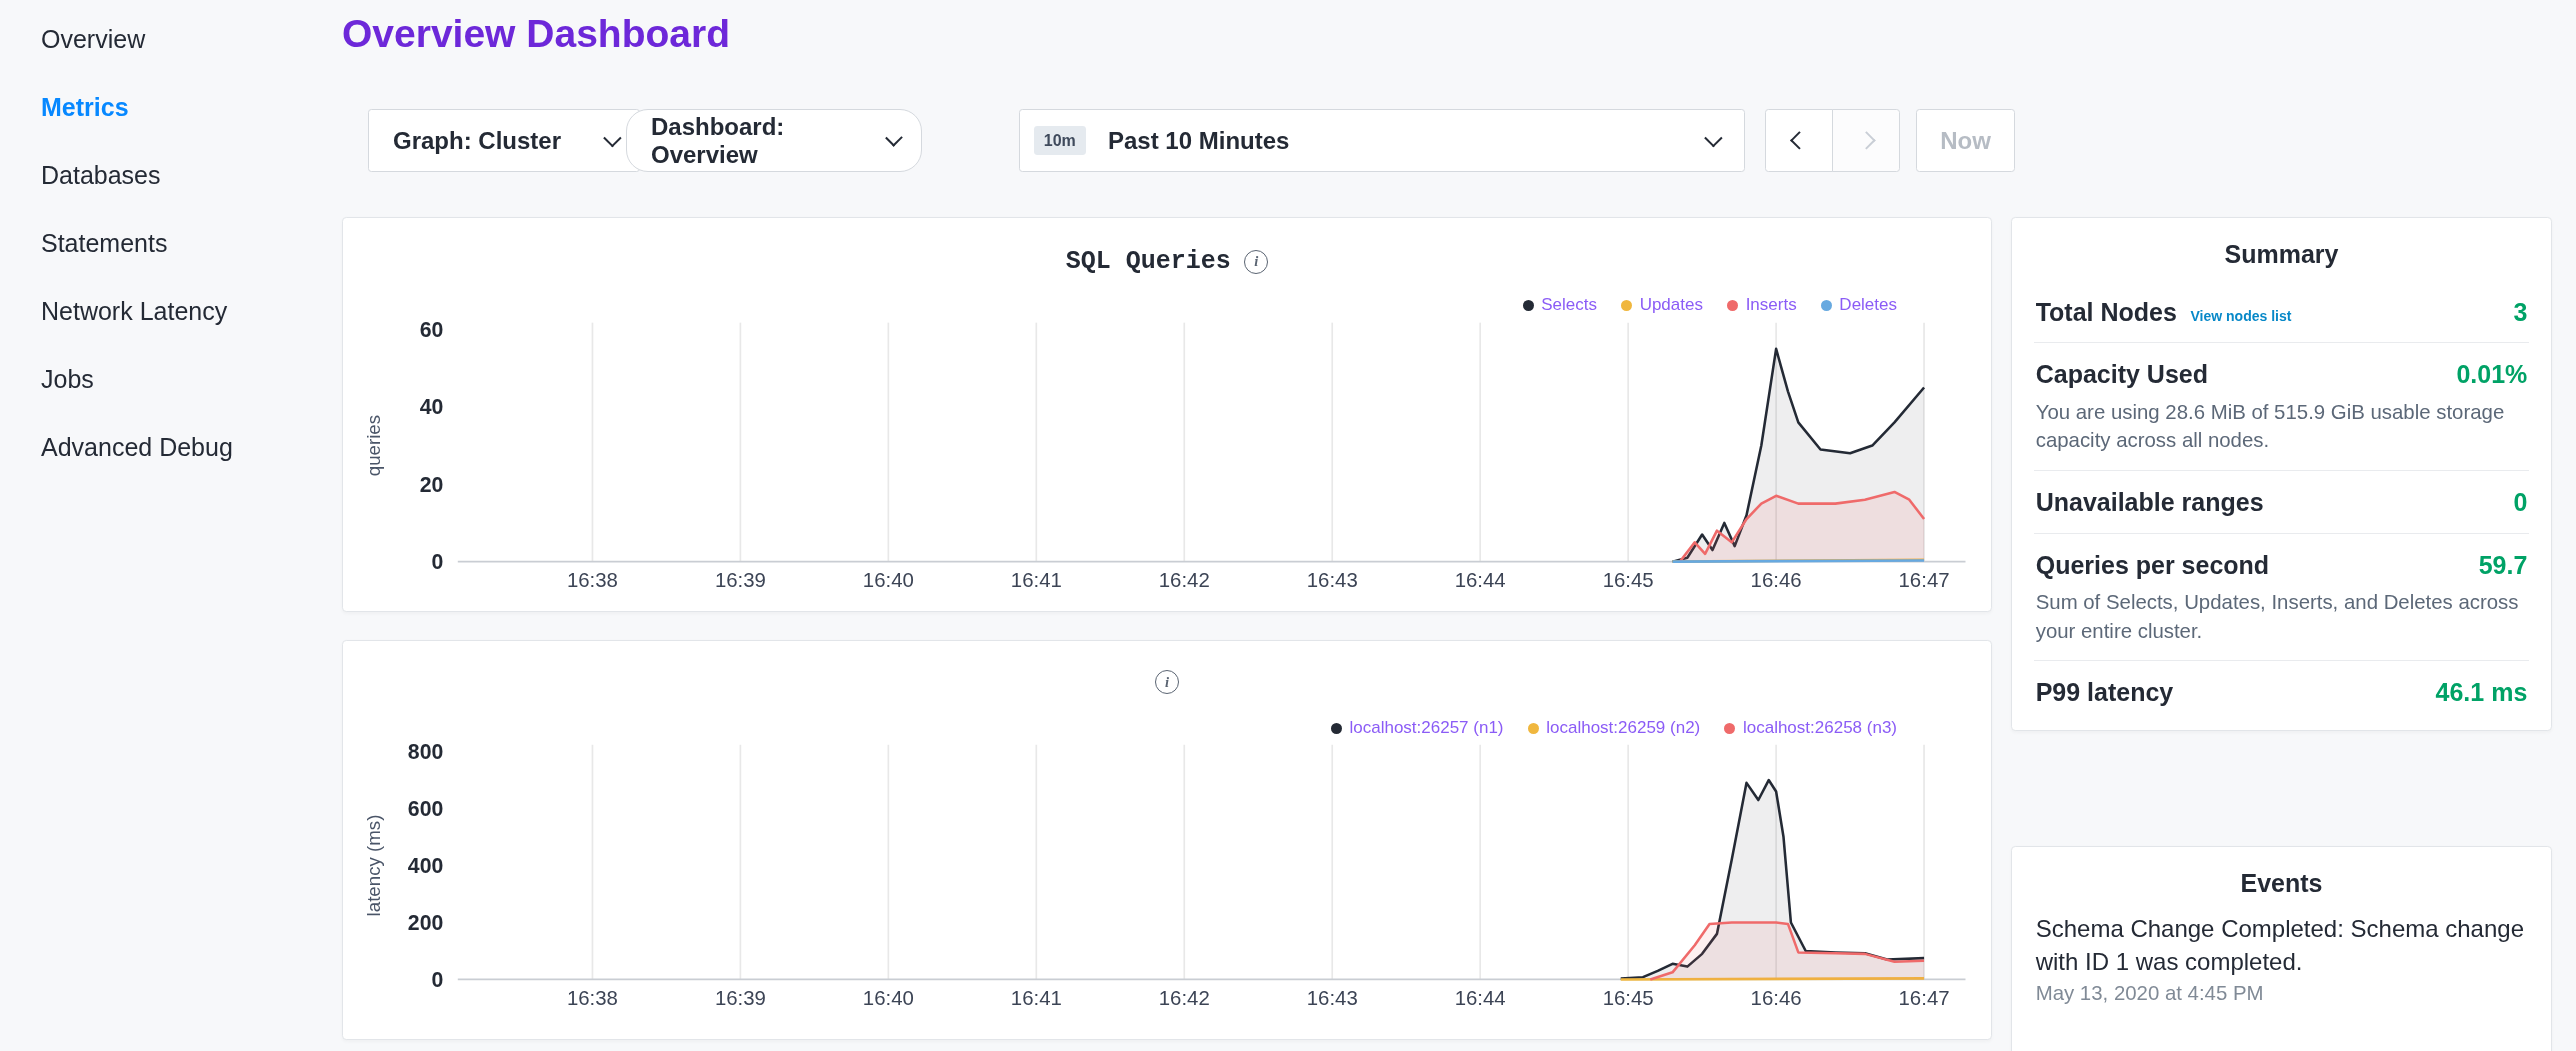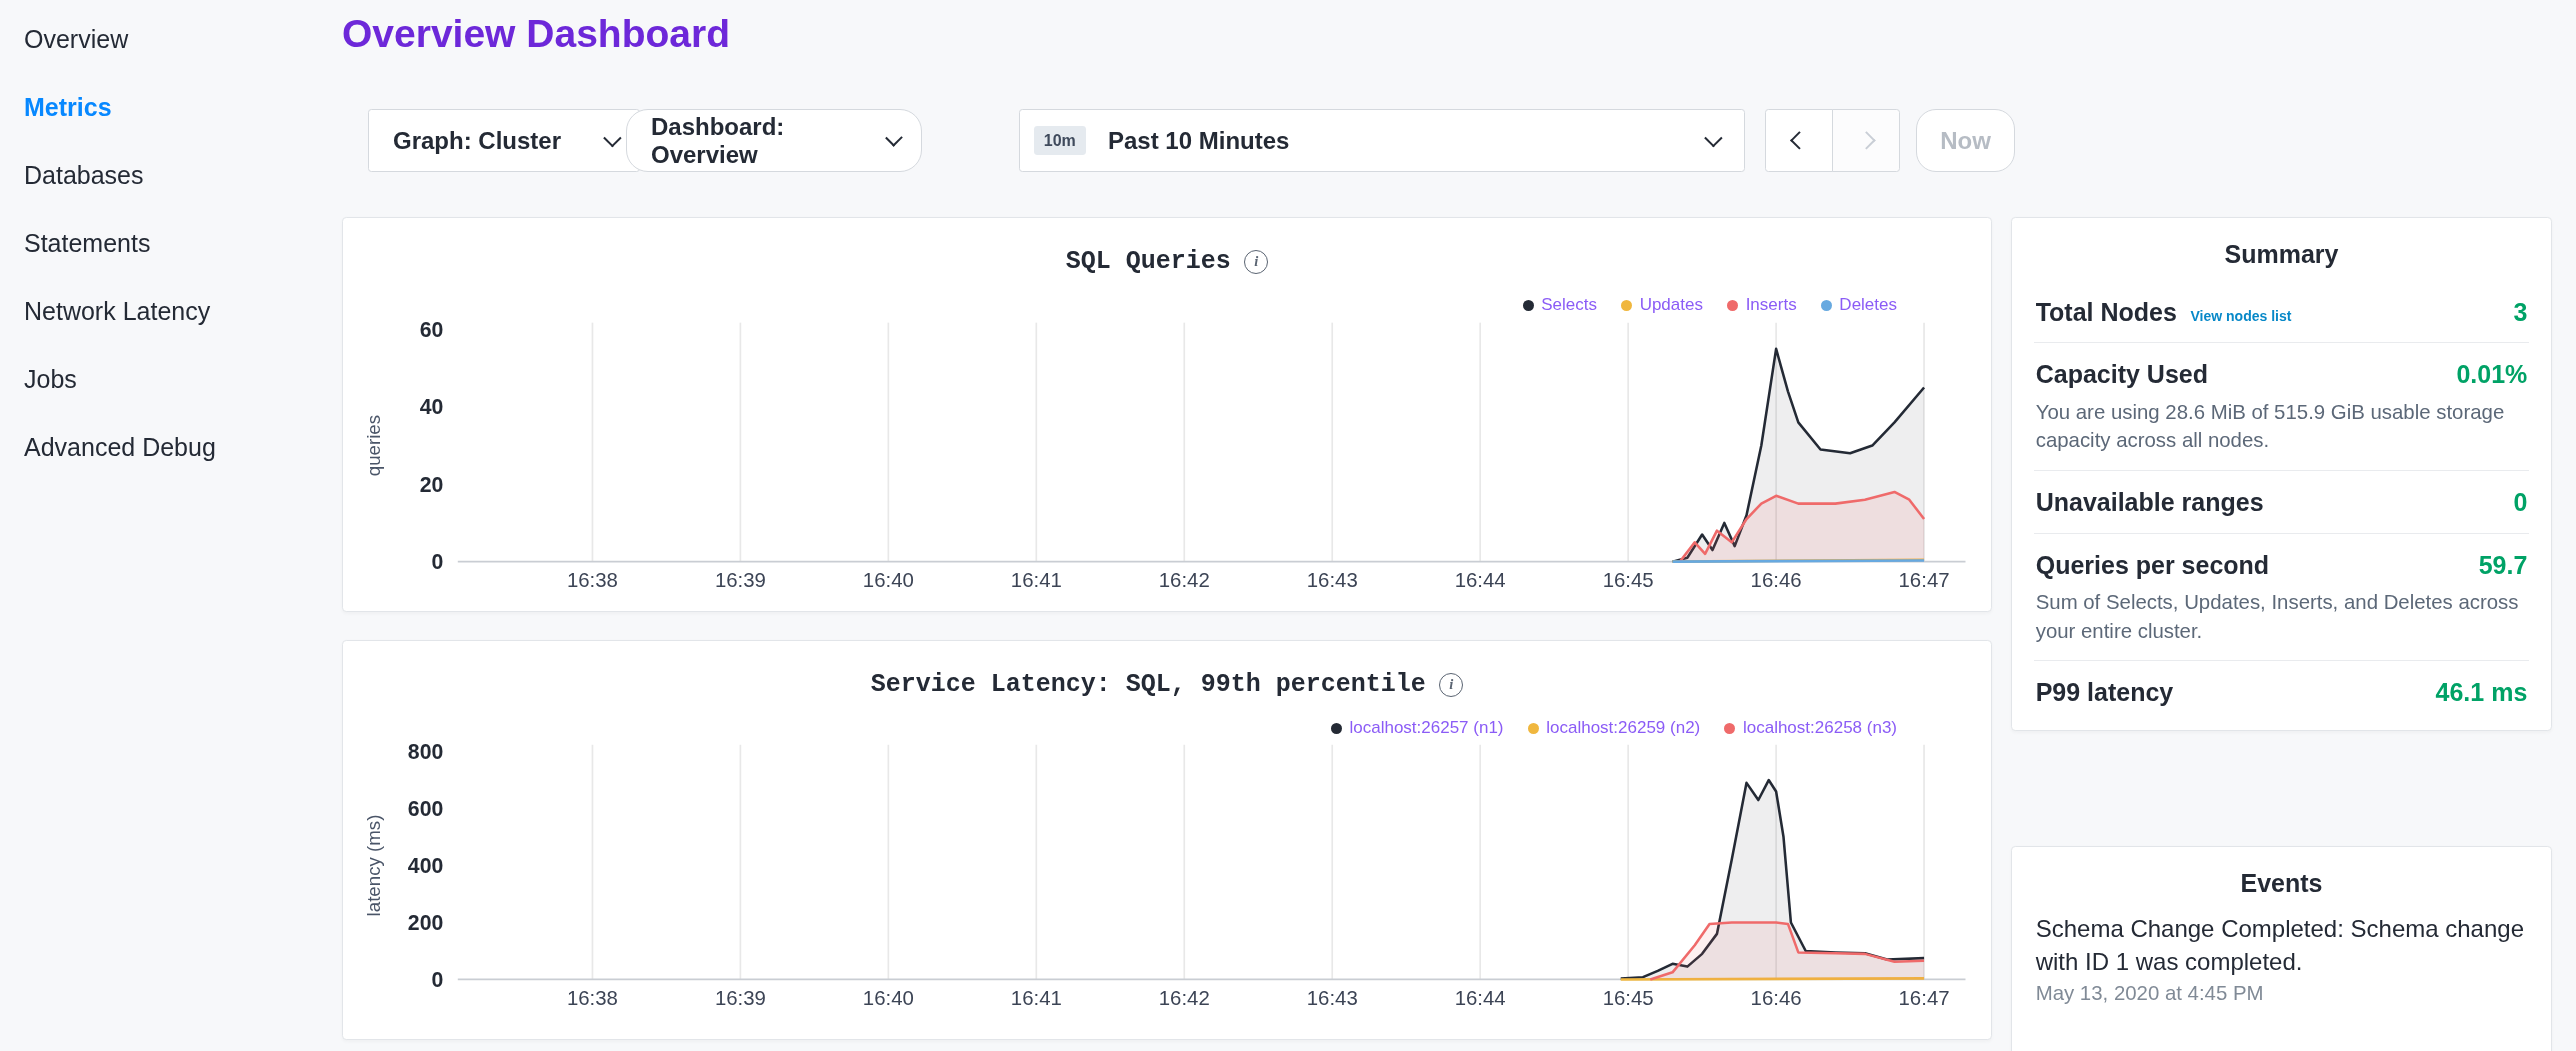--- a/index.html
+++ b/index.html
@@ -2,21 +2,21 @@
 <html style="font-size:13.6px"><head>
 <meta charset="utf-8">
 <style>
   * { margin:0; padding:0; box-sizing:border-box; }
   html,body { background:#f7f8fa; }
   #app {
     position:relative; width:2576px; height:1051px; overflow:hidden;
     background:#f7f8fa; font-family:"Liberation Sans", sans-serif; color:#242a35;
   }
   
-  .sidebar { position:absolute; left:0; top:5.1px; width:340px; }
+  .sidebar { position:absolute; left:0; top:5.1px; width:340px;padding-left:17px; }
   .nav-item {
     height:68px; display:flex; align-items:center; padding-left:24px;
     font-size:25px; font-weight:500; color:#242a35; cursor:pointer;
   }
   .nav-item.active { color:#0788ff; font-weight:600; }
   
   .page-title { position:absolute; left:342px; top:12px; font-size:39px; font-weight:600; color:#6d28d9; }
   
   .ctrl {
     position:absolute; top:109px; height:63px; background:#fff;
@@ -28,21 +28,21 @@
   #dashboard-dd { left:626px; width:296px; padding:0 20.4px 0 24px; justify-content:flex-end;border-radius:22px; }
   #time-picker { left:1019px; width:726px; padding:0 24px 0 13.6px; }
   .time-badge {
     background:#e5eaef; color:#3f4a5c; font-size:16px; font-weight:700;
     padding:5.1px 10.2px; border-radius:3.4px;
   }
   .time-label { font-weight:700; margin-left:22px; }
   #time-picker .chev { margin-left:auto; }
   #prev-btn { left:1765px; width:68px; justify-content:center; border-radius:3.4px 0 0 3.4px; }
   #next-btn { left:1832px; width:68px; justify-content:center; border-radius:0 3.4px 3.4px 0; background:#fcfcfd; }
-  #now-btn { left:1916px; width:99px; justify-content:center; color:#b6bcc4; font-weight:600;border-radius:20px; }
+  #now-btn { left:1916px; width:99px; justify-content:center; color:#b6bcc4; font-weight:600; }
   .chev {
     width:12.8px; height:12.8px; border-right:2.6px solid #242a35; border-bottom:2.6px solid #242a35;
     display:inline-block;
   }
   .chev-down { transform:rotate(45deg) translate(-1.7px,-1.7px); }
   .chev-left { transform:rotate(135deg); }
   .chev-right { transform:rotate(-45deg); }
   .chev.disabled { border-color:#c9ced6; }
   
   .panel {
@@ -212,21 +212,20 @@
         <text x="118" y="139" text-anchor="end" font-size="25" font-weight="bold" fill="#242a35">800</text>
         <line x1="135" y1="398" x2="1908" y2="398" stroke="#c9cdd3" stroke-width="2"></line>
         <text x="44" y="264" text-anchor="middle" font-size="22" fill="#4a5568" transform="rotate(-90 44 264)">latency (ms)</text>
         <path d="M1502.6,397.0 L 1528.7,395.3 L 1546.1,387.9 L 1563.5,379.6 L 1580.9,382.9 L 1598.3,367.9 L 1615.7,344.4 L 1633.1,257.3 L 1650.5,166.8 L 1664.4,187.0 L 1676.6,163.5 L 1685.3,176.9 L 1694.0,230.5 L 1702.7,331.0 L 1720.1,364.5 L 1754.9,366.2 L 1789.7,367.2 L 1815.8,374.6 L 1859.3,372.9 L 1859.3,398 L 1502.6,398 Z" fill="rgba(36,42,53,0.08)" stroke="none"></path>
         <path d="M1502.6,397.0 L 1528.7,395.3 L 1546.1,387.9 L 1563.5,379.6 L 1580.9,382.9 L 1598.3,367.9 L 1615.7,344.4 L 1633.1,257.3 L 1650.5,166.8 L 1664.4,187.0 L 1676.6,163.5 L 1685.3,176.9 L 1694.0,230.5 L 1702.7,331.0 L 1720.1,364.5 L 1754.9,366.2 L 1789.7,367.2 L 1815.8,374.6 L 1859.3,372.9" fill="none" stroke="#242a35" stroke-width="3" stroke-linejoin="round"></path>
         <path d="M1502.6,398.0 L 1859.3,396.7" fill="none" stroke="#f0b73e" stroke-width="3" stroke-linejoin="round"></path>
         <path d="M1537.4,398.0 L 1563.5,389.6 L 1589.6,357.8 L 1607.0,332.7 L 1633.1,331.0 L 1685.3,331.0 L 1699.2,332.7 L 1711.4,366.2 L 1754.9,367.2 L 1789.7,367.9 L 1824.5,377.2 L 1859.3,375.9 L 1859.3,398 L 1537.4,398 Z" fill="rgba(239,106,106,0.10)" stroke="none"></path>
         <path d="M1537.4,398.0 L 1563.5,389.6 L 1589.6,357.8 L 1607.0,332.7 L 1633.1,331.0 L 1685.3,331.0 L 1699.2,332.7 L 1711.4,366.2 L 1754.9,367.2 L 1789.7,367.9 L 1824.5,377.2 L 1859.3,375.9" fill="none" stroke="#ef6a6a" stroke-width="3" stroke-linejoin="round"></path>
       </svg>
     <div class="chart-header">
-      <span class="chart-title">Service Latency: SQL, 99th percentile</span>
       <span class="info-icon">i</span>
     </div>
     <div class="chart-legend">
         <span class="legend-item">
           <span class="legend-dot" style="background: rgb(36, 42, 53);"></span>
           <span>localhost:26257 (n1)</span>
         </span>
         <span class="legend-item">
           <span class="legend-dot" style="background: rgb(240, 183, 62);"></span>
           <span>localhost:26259 (n2)</span>

